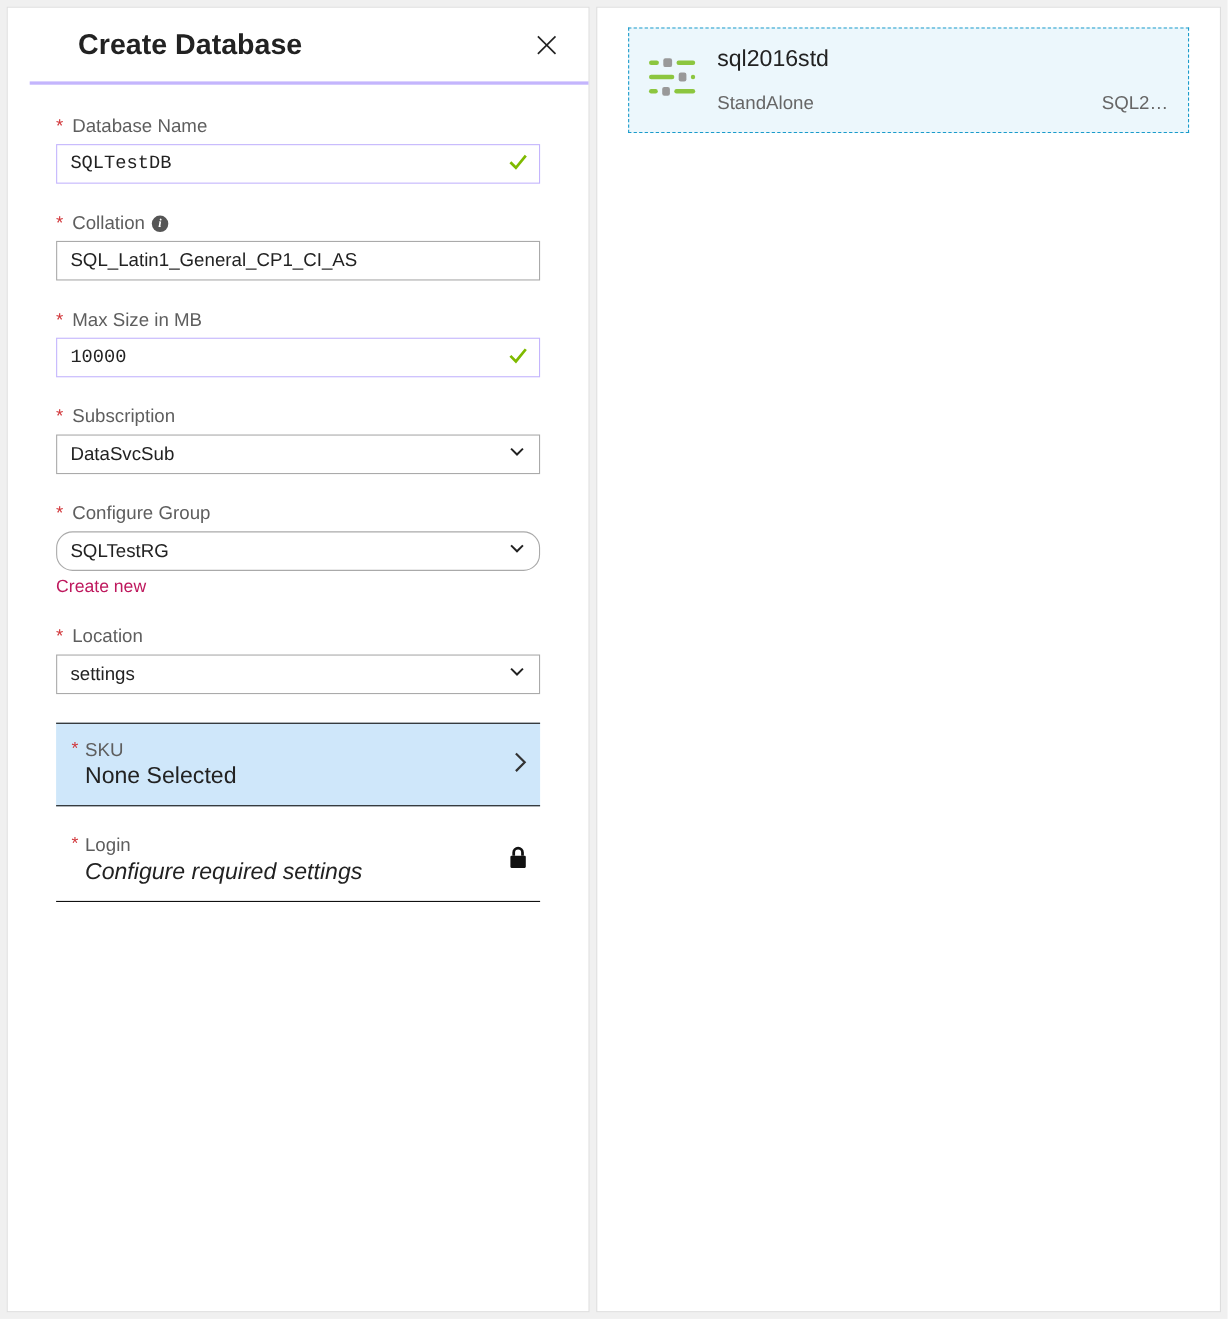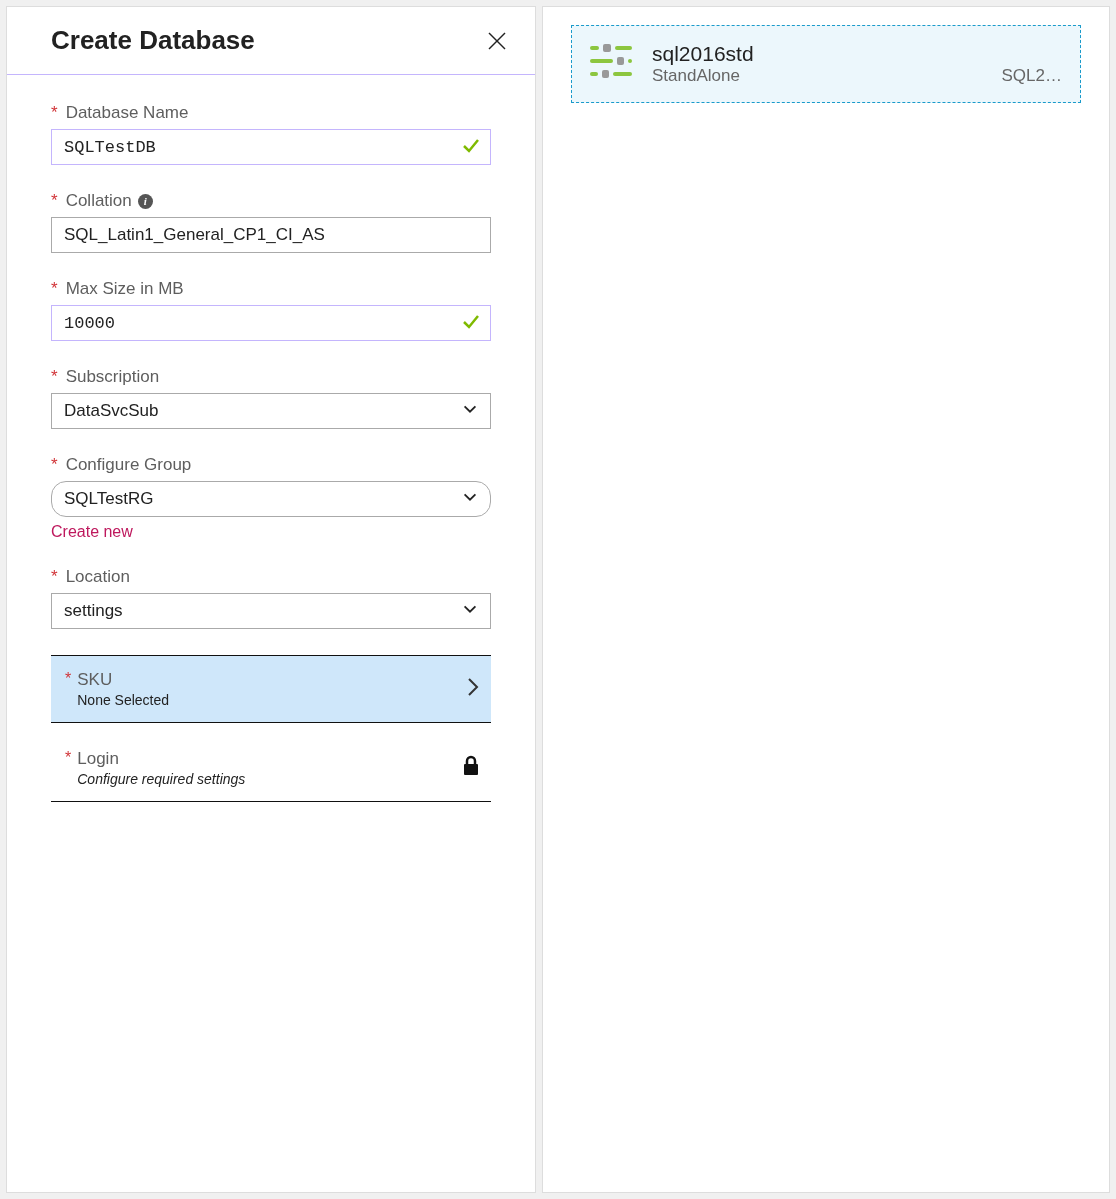--- a/index.html
+++ b/index.html
@@ -24,21 +24,22 @@
     flex-direction: column;
     position: relative;
   }
   .panel-left { width: 530px; }
   .panel-right { flex: 1; }
   .panel-header {
     display: flex;
     align-items: center;
     justify-content: space-between;
     padding: 18px 26px 18px 44px;
-    border-bottom: 1px solid #c4b5fd;
+    border-bottom: 3px solid #c4b5fd;
+    margin-left: 20px;
   }
   .panel-right .panel-header { padding-left: 30px; }
   .panel-title {
     font-size: 26px;
     font-weight: 600;
     color: #222;
   }
   .header-actions { display: flex; gap: 20px; align-items: center; }
   .icon-btn {
     width: 24px; height: 24px;
@@ -106,39 +107,39 @@
     padding: 14px 10px 14px 14px;
     margin: 0 -0px 12px 0;
     cursor: pointer;
     display: flex; align-items: center; justify-content: space-between;
   }
   .blade-row.selected { background: #cfe7fa; }
   .blade-row .blade-text .blade-label {
     font-size: 17px; color: #5e5e5e;
   }
   .blade-row .blade-text .blade-value {
-    font-size: 14px; color: #222; margin-top: 2px;
+    font-size: 21px; color: #222; margin-top: 2px;
   }
   .blade-row .blade-text .blade-value.italic { font-style: italic; }
   .blade-row .req-wrap { display: flex; gap: 4px; }
   .create-btn {
     background: #0067b8; color: #fff;
     border: none; font-size: 17px;
     padding: 10px 40px; cursor: pointer;
     font-family: inherit;
   }
   .sku-card {
     border: 1px dashed #1a9bcb;
     background: #ecf7fc;
     padding: 16px 18px;
     display: flex; gap: 20px; align-items: center;
     cursor: pointer;
   }
   .sku-icon { width: 42px; height: 40px; flex-shrink: 0; }
-  .sku-info { flex: 1; display: flex; flex-direction: column; gap: 0; }
+  .sku-info { flex: 1; display: flex; flex-direction: column; gap: 18px; }
   .sku-name { font-size: 21px; color: #222; }
   .sku-sub-row { display: flex; justify-content: space-between; font-size: 17px; color: #666; }
   .slider-line { display: flex; align-items: center; gap: 4px; margin-bottom: 5px; }
   .slider-bar { height: 4px; background: #8cc63f; border-radius: 2px; }
   .slider-knob { width: 8px; height: 8px; background: #999; border-radius: 2px; }
 </style>
 </head>
 <body>
 
 <div class="container">

